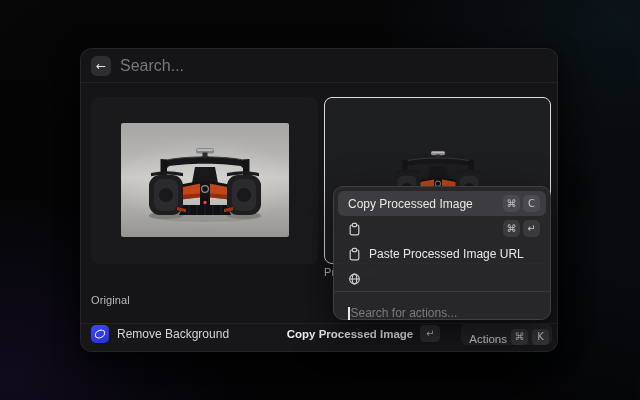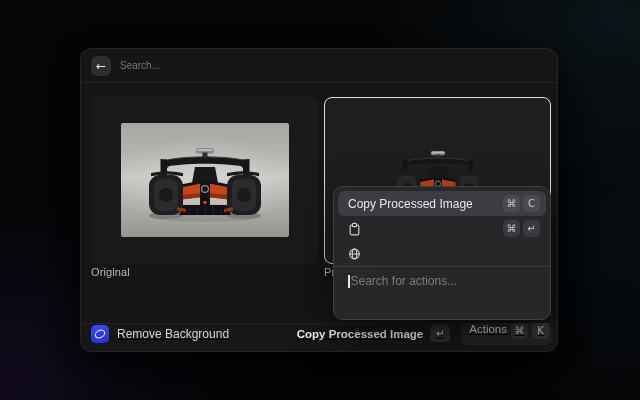--- a/index.html
+++ b/index.html
@@ -22,69 +22,69 @@
     background:#151517; border-radius:12px;
     border:1px solid rgba(255,255,255,.07);
     box-shadow:0 28px 70px rgba(0,0,0,.7), 0 6px 22px rgba(0,0,0,.55);
   }
   
   .header { position:absolute; left:0; top:0; right:0; height:34px;
     border-bottom:1px solid #232326; display:flex; align-items:center; padding:0 10px; }
   .back-btn { width:20px; height:20px; border-radius:6px; background:#2e2e31;
     display:flex; align-items:center; justify-content:center; cursor:pointer; }
   .back-btn span { font-family:"DejaVu Sans",sans-serif; font-size:12px; color:#e4e4e6; line-height:1; }
-  .search-main { margin-left:9px; font-size:10px; color:#fca5a5; background:transparent; border:none; outline:none; width:300px; }
+  .search-main { margin-left:9px; font-size:16px; color:#fca5a5; background:transparent; border:none; outline:none; width:300px; }
   .search-main::placeholder { color:#77777b; }
   
   .card { position:absolute; top:48px; width:227px; height:167px; border-radius:8px; }
   .card.left  { left:10px;  background:#1a1a1c; }
   .card.right { left:243px; background:#1d1e20; border:1.5px solid #dcdcde; }
   .photo { position:absolute; left:30px; top:26px; width:168px; height:114px; border-radius:2px; overflow:hidden;
     background:
       radial-gradient(120px 60px at 50% 52%, rgba(224,223,219,.55), rgba(0,0,0,0) 75%),
       linear-gradient(180deg,#a7a6a4 0%,#b4b3b0 26%,#c9c8c5 48%,#b6b5b2 66%,#a4a3a0 84%,#96958f 100%);
   }
   .photo svg, .processed-img svg { display:block; width:100%; height:100%; }
   .processed-img { position:absolute; left:46px; top:33px; width:134px; height:91px; }
   .panel-label { position:absolute; top:217px; font-size:11px; color:#b9b9bb; letter-spacing:.1px; }
-  .panel-label.l1 { left:10px; } .panel-label.l2 { left:243px; }
+  .panel-label.l1 { left:10px;margin-top:28px; } .panel-label.l2 { left:243px; }
   
   .statusbar { position:absolute; left:0; right:0; bottom:0; height:28px;
     border-top:1px solid #242428; background:#17171a; border-radius:0 0 12px 12px;
-    display:flex; align-items:center; padding:0 5px 8px 10px;text-decoration:underline; }
+    display:flex; align-items:center; padding:0 5px 8px 10px; }
   .app-icon { width:18px; height:18px; border-radius:5px;
     background:linear-gradient(160deg,#3a49f7,#2a2fd9); position:relative; flex:0 0 auto; }
   .app-icon i { position:absolute; left:50%; top:50%; width:11px; height:8px;
     border:1.6px solid #fff; border-radius:50%; transform:translate(-50%,-50%) rotate(-28deg); }
   .app-name { margin-left:8px; font-size:12px; color:#d5d5d7; }
   .sb-right { margin-left:auto; display:flex; align-items:center; }
   .primary-action { display:flex; align-items:center; cursor:pointer; }
   .primary-action .lbl { font-size:11.5px; font-weight:700; color:#ededef; }
   .key { min-width:17px; height:17px; padding:0 3px; border-radius:4.5px; background:#2f2f33;
     color:#c7c7ca; font-size:10px; display:flex; align-items:center; justify-content:center;
     font-family:"DejaVu Sans",sans-serif; }
   .primary-action .key { margin-left:7px; width:20px; }
-  .actions-group { margin-left:11px; display:flex; align-items:flex-start; background:#242428;
+  .actions-group { margin-left:21px; display:flex; align-items:flex-end; background:#242428;
     border-radius:6px; height:22px; padding:0 3px 0 8px; cursor:pointer; }
   .actions-group .lbl { font-size:11.5px; color:#d2d2d4; }
   .actions-group .key { margin-left:4px; background:#37373b; width:16px; height:16px; }
   
   .menu { position:absolute; left:333px; top:186px; width:218px; height:134px;
     background:rgba(40,40,43,.985); border:1px solid #3f3f43; border-radius:10px;
     box-shadow:0 14px 38px rgba(0,0,0,.6); padding:4px 4px 0 4px; z-index:5; }
   .menu-item { height:25px; border-radius:6px; display:flex; align-items:center;
     padding:0 6px 0 10px; cursor:pointer; }
   .menu-item.selected { background:#3d3d41; }
   .menu-item .mi-icon { width:13px; height:14px; display:flex; align-items:center; justify-content:center; margin-right:8px; flex:0 0 auto; }
   .menu-item .mi-label { font-size:12px; color:#e7e7e9; white-space:nowrap; }
   .menu-item .mi-keys { margin-left:auto; display:flex; gap:3px; }
   .menu-item .key { background:#3a3a3e; width:17px; height:17px; border-radius:5px; }
   .menu-item.selected .key { background:#4b4b4f; }
   .menu-search { margin:0 -4px; height:29px; border-top:1px solid #39393c;
-    display:flex; align-items:center; padding:0 14px; border-radius:0 0 10px 10px; }
+    display:flex; align-items:flex-end; padding:0 14px; border-radius:0 0 10px 10px; }
   .caret { width:1.5px; height:13px; background:#e9e9eb; flex:0 0 auto; }
   .menu-search input { background:transparent; border:none; outline:none; width:170px;
     font-size:12px; color:#e7e7e9; margin-left:1px; }
   .menu-search input::placeholder { color:#7a7a7f; }
   .icon-stroke { stroke:#cfcfd2; fill:none; stroke-width:1.2; }
 </style>
 </head>
 <body>
 
 <svg width="0" height="0" style="position:absolute">
@@ -195,20 +195,29 @@
         <rect class="icon-stroke" x="2.2" y="3" width="8.6" height="9.8" rx="1.6"></rect>
         <rect x="4.4" y="1.4" width="4.2" height="3.2" rx="1" fill="#28282b" stroke="#cfcfd2" stroke-width="1.2"></rect>
       </svg>
     </span>
     <span class="mi-keys">
       <span class="key">⌘</span>
       <span class="key">↵</span>
     </span>
   </div>
 
+  <div class="menu-item">
+    <span class="mi-icon">
+      <svg width="13" height="14" viewBox="0 0 13 14">
+        <rect class="icon-stroke" x="2.2" y="3" width="8.6" height="9.8" rx="1.6"></rect>
+        <rect x="4.4" y="1.4" width="4.2" height="3.2" rx="1" fill="#28282b" stroke="#cfcfd2" stroke-width="1.2"></rect>
+      </svg>
+    </span>
+    <span class="mi-label">Paste Processed Image URL</span>
+  </div>
 
   <div class="menu-item">
     <span class="mi-icon">
       <svg width="14" height="14" viewBox="0 0 14 14">
         <circle class="icon-stroke" cx="7" cy="7" r="5.2"></circle>
         <ellipse class="icon-stroke" cx="7" cy="7" rx="2.4" ry="5.2"></ellipse>
         <path class="icon-stroke" d="M1.8,7 L12.2,7"></path>
       </svg>
     </span>
   </div>

